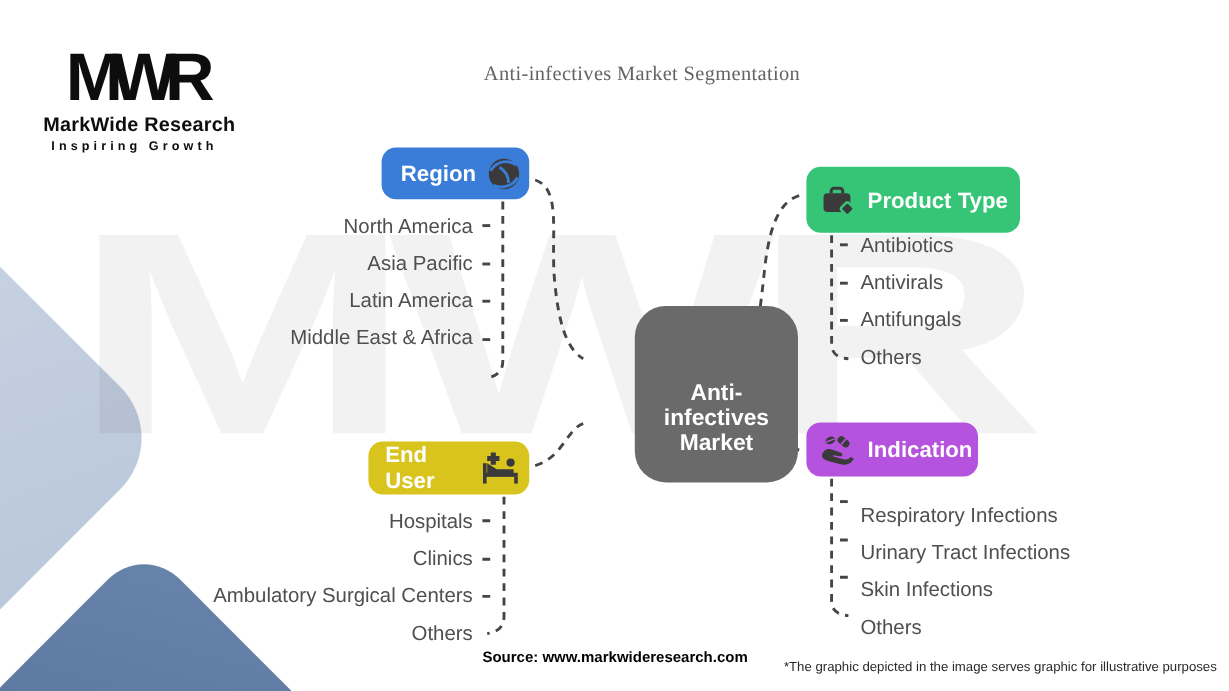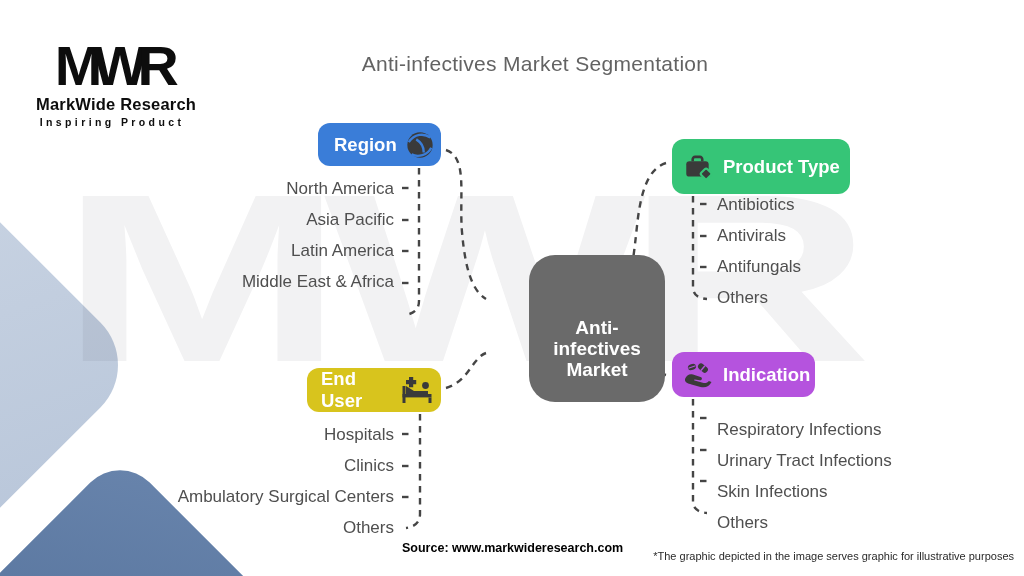--- a/index.html
+++ b/index.html
@@ -15,21 +15,21 @@
              font-weight:bold;color:#f2f2f3;letter-spacing:-14px;transform:scale(1.42,1);
              transform-origin:left top;mix-blend-mode:multiply;white-space:nowrap;}
   
   .logo{position:absolute;left:36px;top:38px;width:152px;z-index:3;text-align:center;color:#0d0d0d;}
   .logo-acronym{font-size:54px;line-height:54px;font-weight:bold;letter-spacing:-9px;
                 transform:scale(1.06,1.04);transform-origin:center;}
   .logo-name{font-size:16.5px;font-weight:bold;margin-top:3px;letter-spacing:0.2px;white-space:nowrap;}
   .logo-tagline{font-size:10.5px;font-weight:bold;letter-spacing:3.4px;margin-top:2px;white-space:nowrap;}
   
   .title{position:absolute;left:46px;right:0;top:52px;z-index:3;text-align:center;
-         font-size:21px;color:#636363;letter-spacing:0.3px;}
+         font-size:17px;color:#636363;letter-spacing:0.3px;font-family:Liberation Serif, serif;}
   
   .wires{position:absolute;left:0;top:0;z-index:2;}
   .wires path{fill:none;stroke:#454545;stroke-width:2.4;stroke-dasharray:6.5 5.5;}
   
   .center-node{position:absolute;left:487px;top:255px;width:136px;height:147px;z-index:3;
                background:#6a6a6a;border-radius:26px;display:flex;justify-content:center;
                align-items:flex-start;padding-top:0;box-sizing:border-box;}
   .center-node span{margin-top:62px;color:#fff;font-weight:bold;font-size:19px;line-height:21px;
                     text-align:center;white-space:pre-line;}
   
@@ -56,21 +56,21 @@
 
 <div class="canvas">
 
   <div class="shape shape-light"></div>
   <div class="shape shape-dark"></div>
   <div class="watermark">MWR</div>
 
   <div class="logo">
     <div class="logo-acronym">MWR</div>
     <div class="logo-name">MarkWide Research</div>
-    <div class="logo-tagline">Inspiring Product</div>
+    <div class="logo-tagline">Inspiring Growth</div>
   </div>
 
   <div class="title">Anti-infectives Market Segmentation</div>
 
   <svg class="wires" width="1024" height="576">
 
     <path d="M446 150 C468 157 459 195 462 232 C465 266 471 290 486 299"></path>
     <path d="M666 163 C646 169 640 198 637 226 C634 254 631 281 624 297"></path>
     <path d="M446 388 C463 383 469 369 476 361 C480 356 483 354 486 353"></path>
     <path d="M666 375 C650 371 643 365 637 360 C632 356 628 354 624 352"></path>

